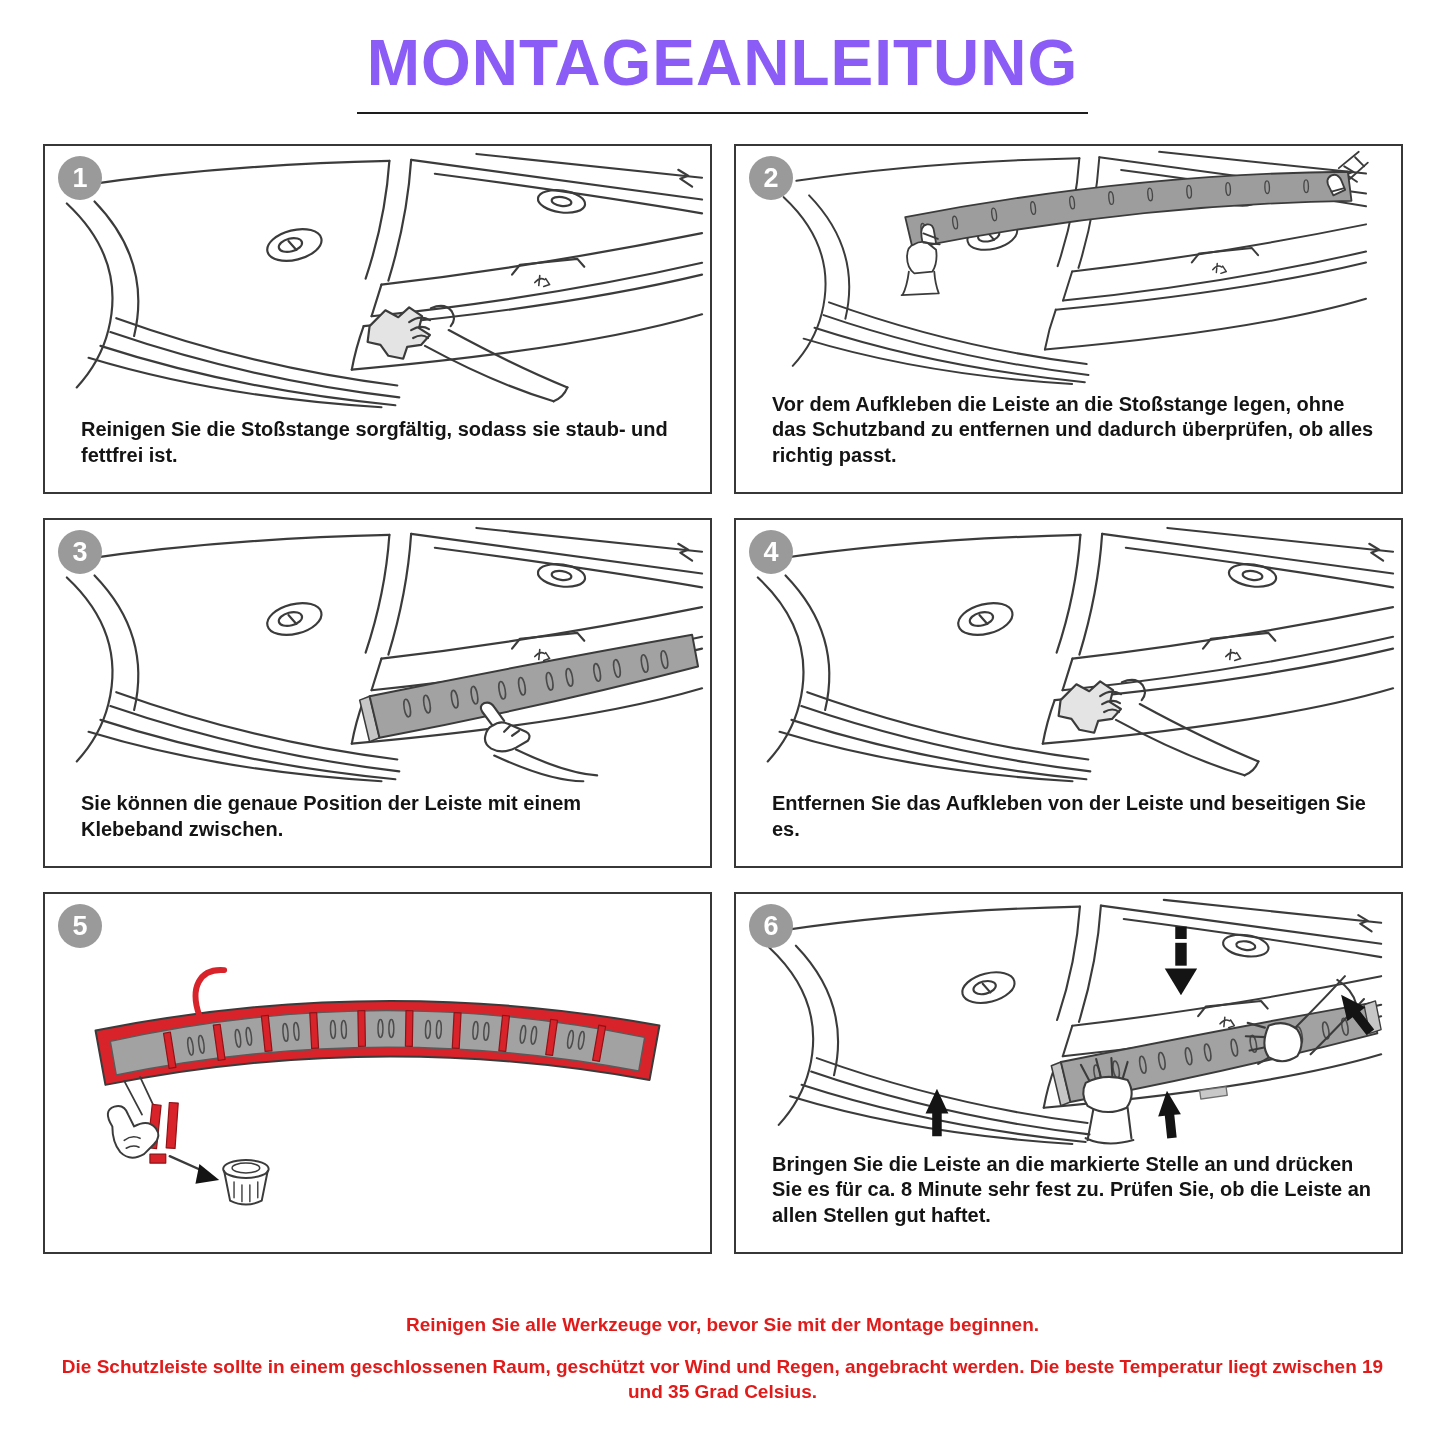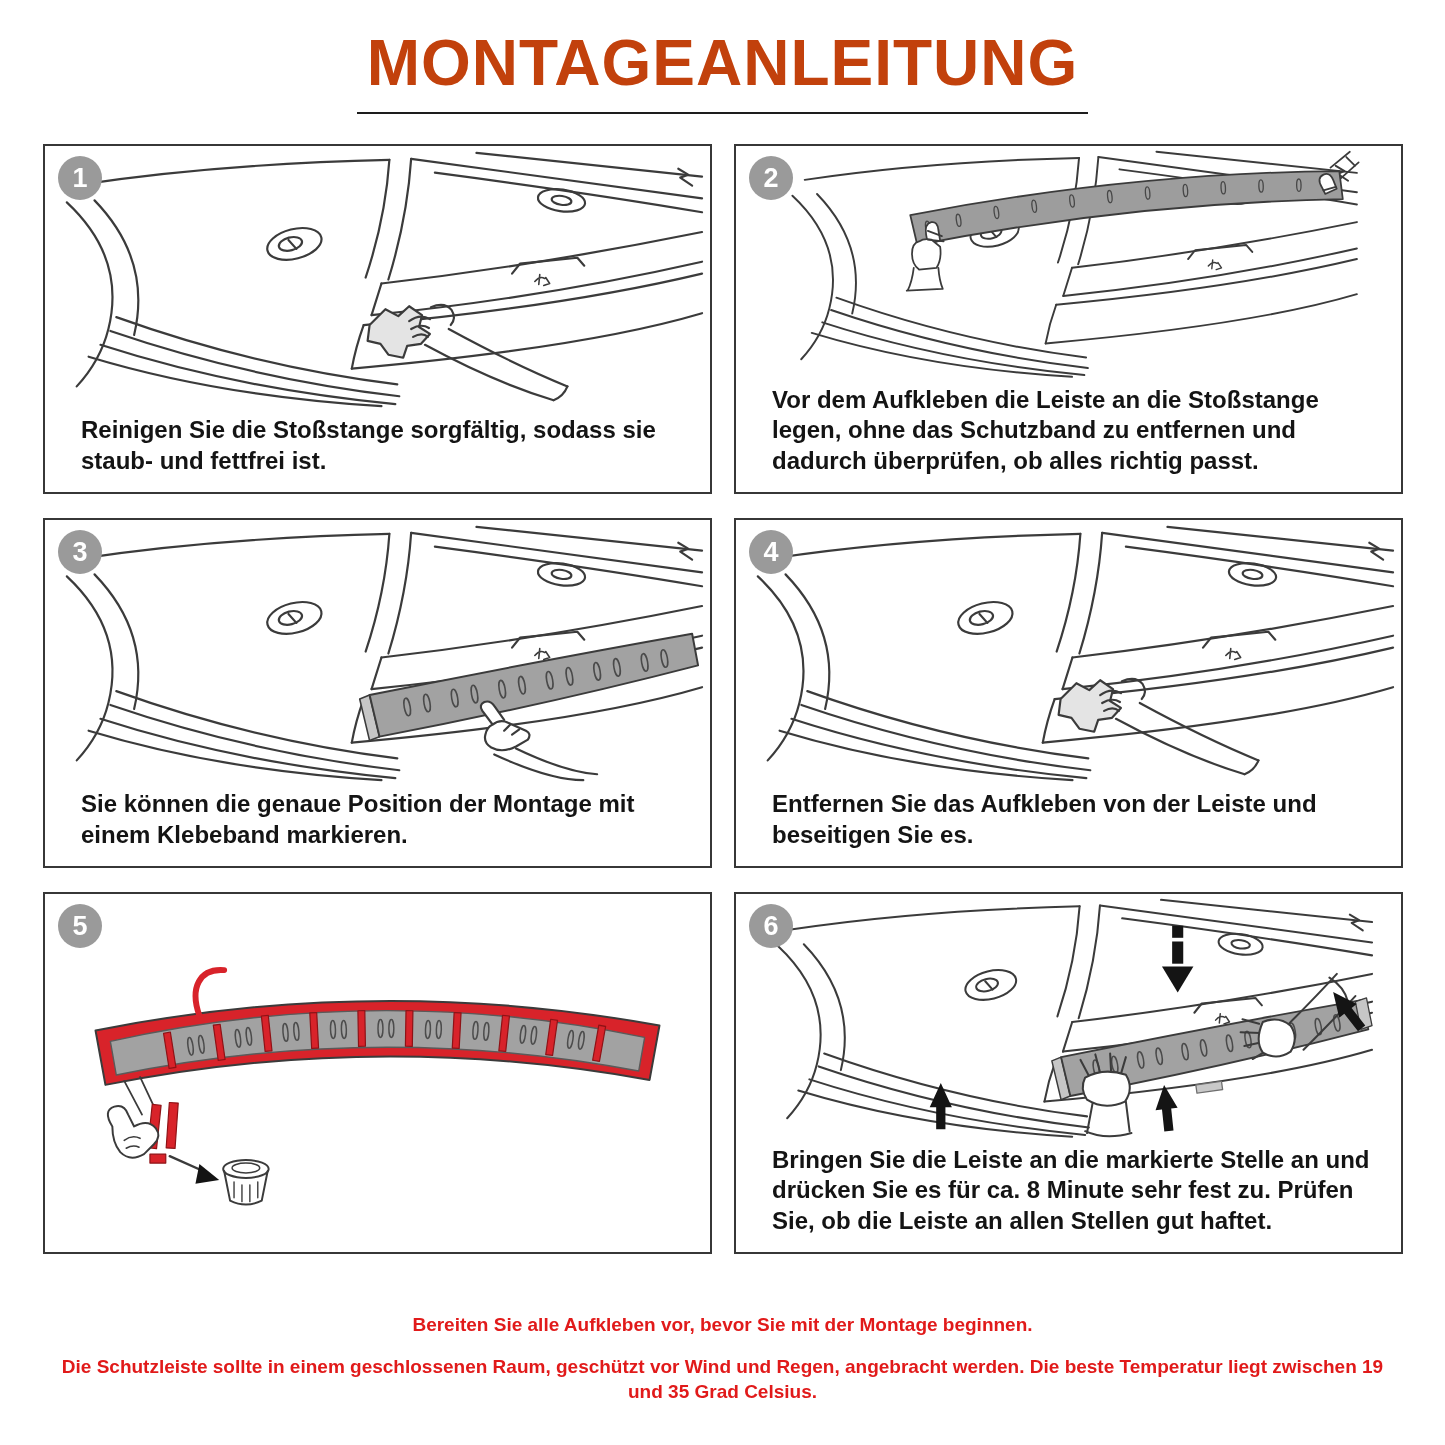--- a/index.html
+++ b/index.html
@@ -9,21 +9,21 @@
     color:#161616;
     position:relative;
     overflow:hidden;
   }
   header{ text-align:center; margin-top:26px; }
   h1{
     display:inline-block;
     font-size:64px; font-weight:bold; letter-spacing:1px;
     margin:0; padding:0 10px 12px 10px;
     border-bottom:2px solid #1d1d1d;
-    color:#c2410c;
+    color:#8b5cf6;
   }
   .steps{
     display:grid;
     grid-template-columns:1fr 1fr;
     grid-template-rows:350px 350px 362px;
     gap:24px 22px;
     margin:30px 42px 0 43px;
   }
   .panel{
     border:2px solid #373737;
@@ -36,22 +36,22 @@
     position:absolute; top:10px; left:13px;
     width:44px; height:44px; border-radius:50%;
     background:#9a9a9a; color:#ffffff;
     font-size:27px; font-weight:bold;
     display:flex; align-items:center; justify-content:center;
     z-index:2;
   }
   .illu{ flex:1 1 auto; min-height:0; padding:4px 6px 0 6px; }
   .illu svg{ width:100%; height:100%; display:block; }
   .caption{
-    font-size:24px; font-weight:bold; line-height:1.27;
-    margin:0; padding:6px 26px 16px 36px; color:#141414;
+    font-size:20px; font-weight:bold; line-height:1.27;
+    margin:0; padding:6px 26px 24px 36px; color:#141414;
   }
   .footer-note{
     text-align:center; font-weight:bold; color:#e11a1a;
     font-size:19px; line-height:1.35;
   }
   .footer-note.one{ margin:58px auto 0 auto; }
   .footer-note.two{ margin:16px auto 0 auto; max-width:1352px; }
   .defs-holder{ position:absolute; width:0; height:0; overflow:hidden; }
 </style>
 </head>
@@ -267,21 +267,21 @@
       <div class="badge">
           <span>3</span>
         </div>
       <div class="illu">
         <svg viewBox="0 0 660 260" preserveAspectRatio="xMidYMid meet">
           <use href="#car"></use>
           <use href="#strip-on"></use>
           <use href="#point-hand"></use>
         </svg>
       </div>
-      <p class="caption">Sie können die genaue Position der Montage mit einem Klebeband markieren.</p>
+      <p class="caption">Sie können die genaue Position der Leiste mit einem Klebeband zwischen.</p>
     </article>
 
     <article class="panel">
       <div class="badge">
           <span>4</span>
         </div>
       <div class="illu">
         <svg viewBox="0 0 660 260" preserveAspectRatio="xMidYMid meet">
           <use href="#car"></use>
           <use href="#hand-cloth"></use>
@@ -312,16 +312,16 @@
           <use href="#strip-on"></use>
           <use href="#press-extras"></use>
         </svg>
       </div>
       <p class="caption">Bringen Sie die Leiste an die markierte Stelle an und drücken Sie es für ca. 8 Minute sehr fest zu. Prüfen Sie, ob die Leiste an allen Stellen gut haftet.</p>
     </article>
 
   </section>
 
   <footer>
-    <p class="footer-note one">Bereiten Sie alle Aufkleben vor, bevor Sie mit der Montage beginnen.</p>
+    <p class="footer-note one">Reinigen Sie alle Werkzeuge vor, bevor Sie mit der Montage beginnen.</p>
     <p class="footer-note two">Die Schutzleiste sollte in einem geschlossenen Raum, geschützt vor Wind und Regen, angebracht werden. Die beste Temperatur liegt zwischen 19 und 35 Grad Celsius.</p>
   </footer>
 </main>
 
 </body></html>

